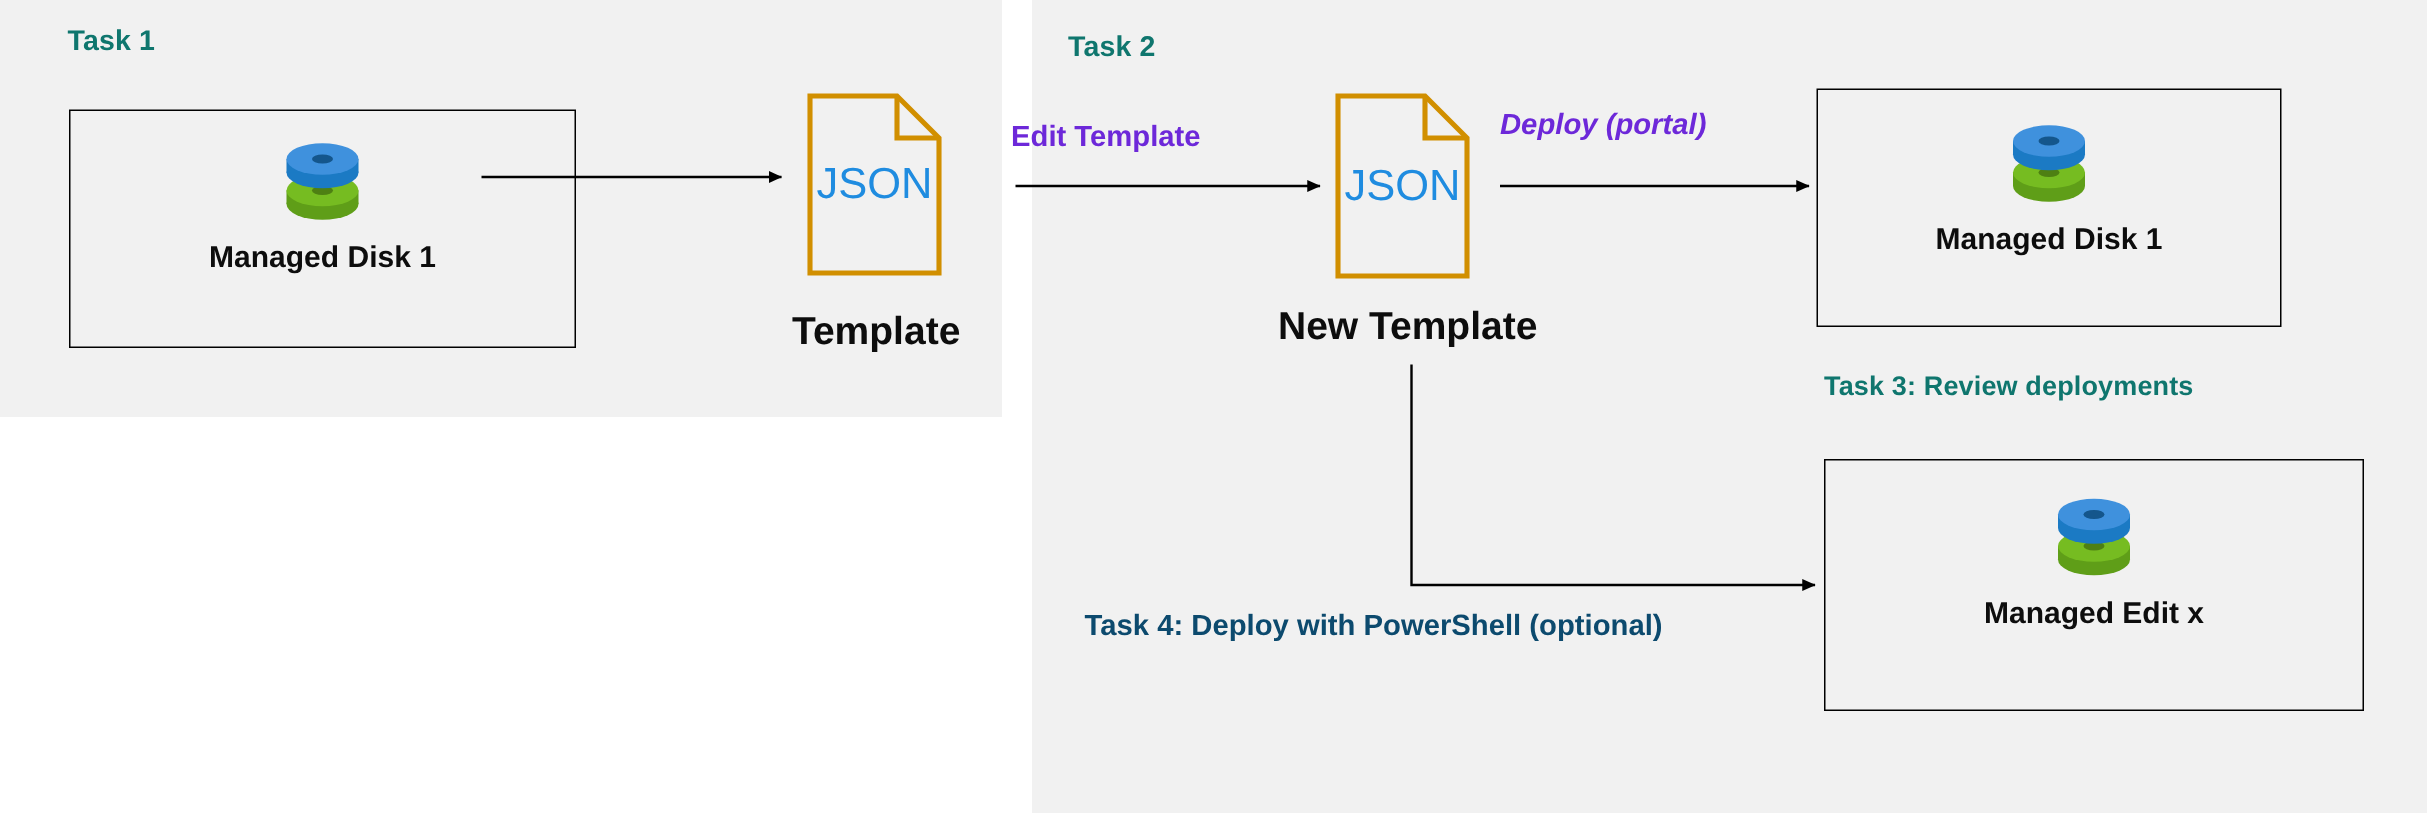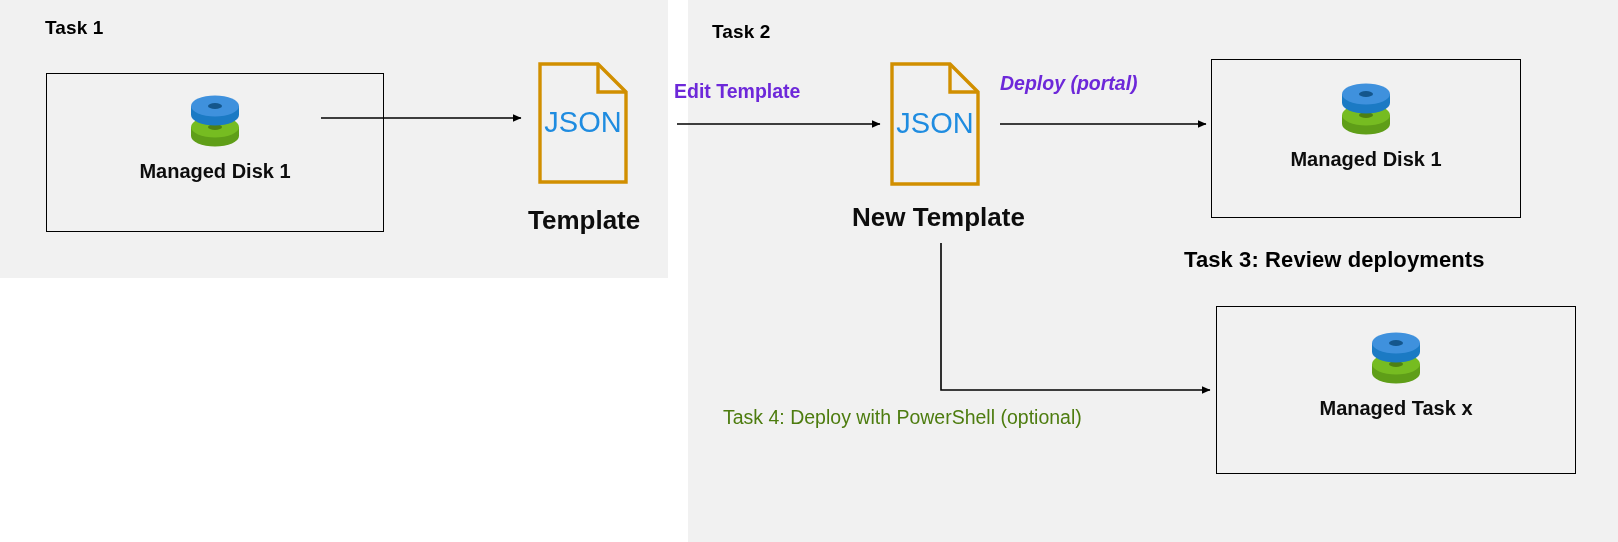--- a/index.html
+++ b/index.html
@@ -19,29 +19,29 @@
   }
   .panel {
     position: absolute;
     background: #f1f1f1;
   }
   #panel-left  { left: 0px;   top: 0px; width: 668px; height: 278px; }
   #panel-right { left: 688px; top: 0px; width: 930px; height: 542px; }
 
   .task-label {
     position: absolute;
-    color: #000000;
+    color: #0f766e;
     font-weight: bold;
     font-size: 19px;
     letter-spacing: 0.1px;
     white-space: nowrap;
   }
   #task1-label { left: 45px;  top: 17px; }
   #task2-label { left: 712px; top: 21px; }
-  #task3-label { left: 1184px; top: 247px; font-size: 22px; }
+  #task3-label { left: 1216px; top: 247px; font-size: 18px; }
 
   .disk-box {
     position: absolute;
     border: 1.6px solid #000000;
     background: transparent;
     box-sizing: border-box;
   }
   #box-md1-a { left: 46px;   top: 73px;  width: 338px; height: 159px; }
   #box-md1-b { left: 1211px; top: 59px;  width: 310px; height: 159px; }
   #box-mdx   { left: 1216px; top: 306px; width: 360px; height: 168px; }
@@ -84,22 +84,22 @@
     color: #6d28d9;
     font-weight: bold;
     font-size: 19.5px;
     white-space: nowrap;
   }
   #label-edit-template { left: 674px; top: 80px; }
   #label-deploy-portal { left: 1000px; top: 72px; font-style: italic; }
 
   .task-note {
     position: absolute;
-    color: #4d7c0f;
-    font-weight: normal;
+    color: #0c4a6e;
+    font-weight: bold;
     font-size: 19.5px;
     white-space: nowrap;
     line-height: 27px;
   }
   #note-task45 { left: 723px; top: 404px; }
 
   
   #connectors {
     position: absolute;
     left: 0; top: 0;
@@ -217,17 +217,17 @@
           <ellipse cx="30" cy="42" rx="24" ry="10.5" fill="#5f9e18"></ellipse>
           <rect x="6" y="33" width="48" height="9" fill="#5f9e18"></rect>
           <ellipse cx="30" cy="33" rx="24" ry="10.5" fill="#76bc21"></ellipse>
           <ellipse cx="30" cy="33" rx="7" ry="3" fill="#4e8013"></ellipse>
           <ellipse cx="30" cy="21" rx="24" ry="10.5" fill="#1b7ac4"></ellipse>
           <rect x="6" y="12" width="48" height="9" fill="#1b7ac4"></rect>
           <ellipse cx="30" cy="12" rx="24" ry="10.5" fill="#3f91dd"></ellipse>
           <ellipse cx="30" cy="12" rx="7" ry="3" fill="#14568c"></ellipse>
         </svg>
       </span>
-      <span class="disk-caption">Managed Task x</span>
+      <span class="disk-caption">Managed Edit x</span>
     </div>
   </div>
 
 </div>
 
 </body></html>

